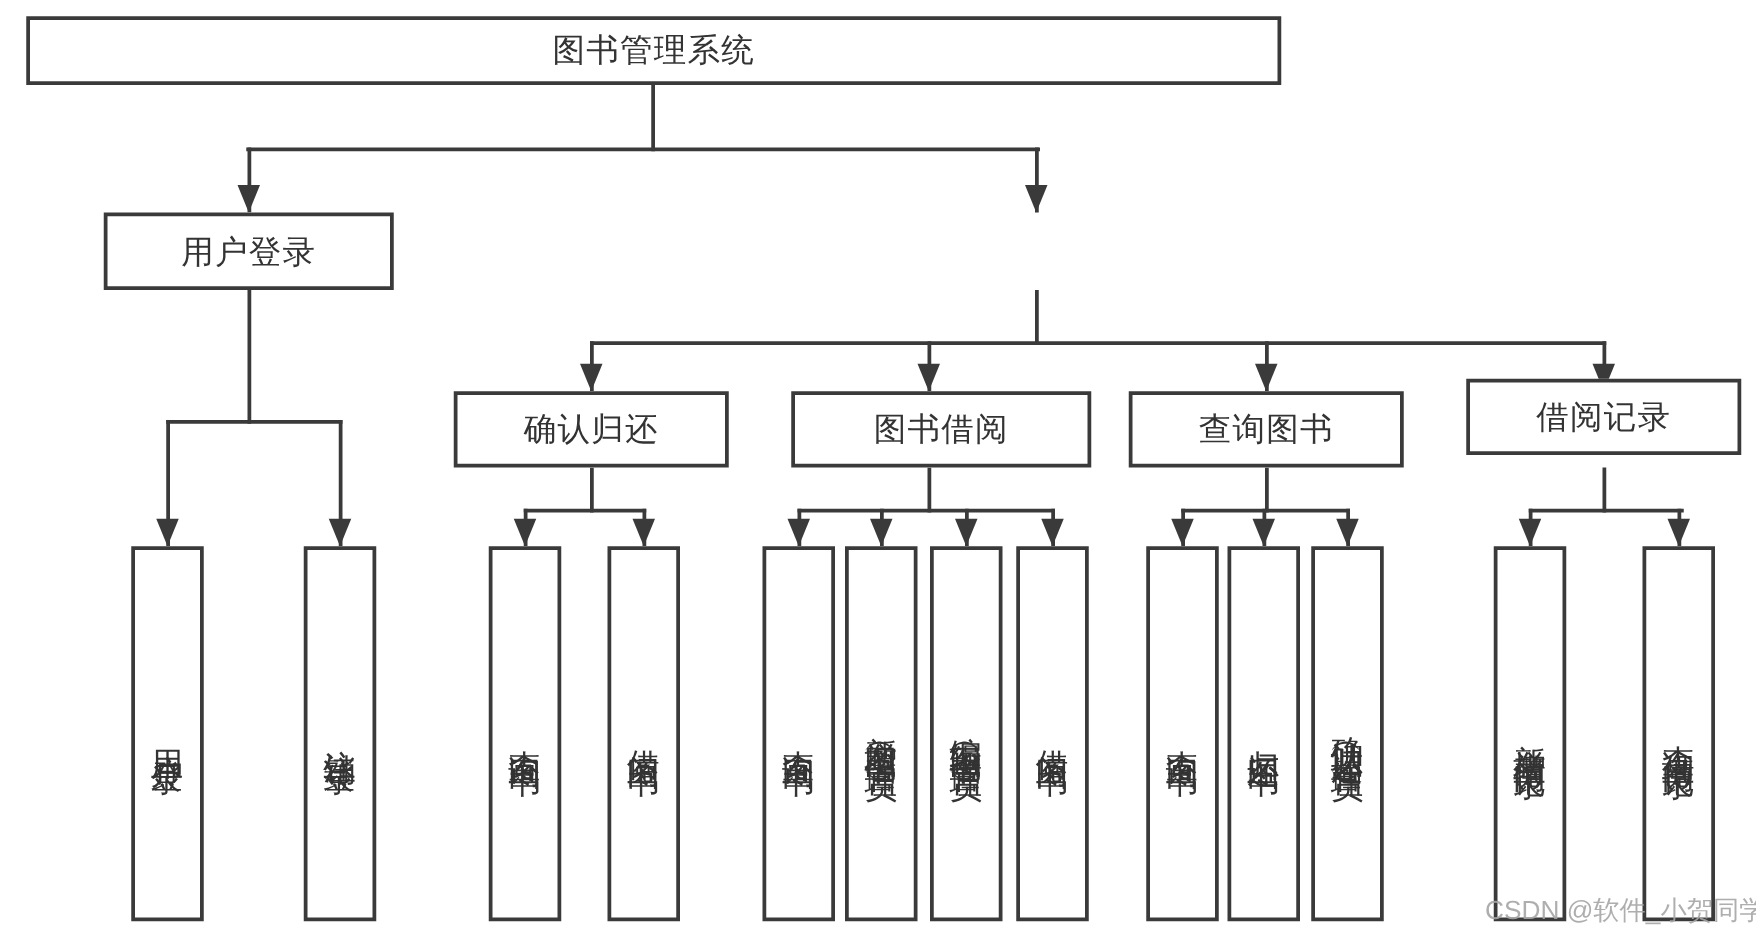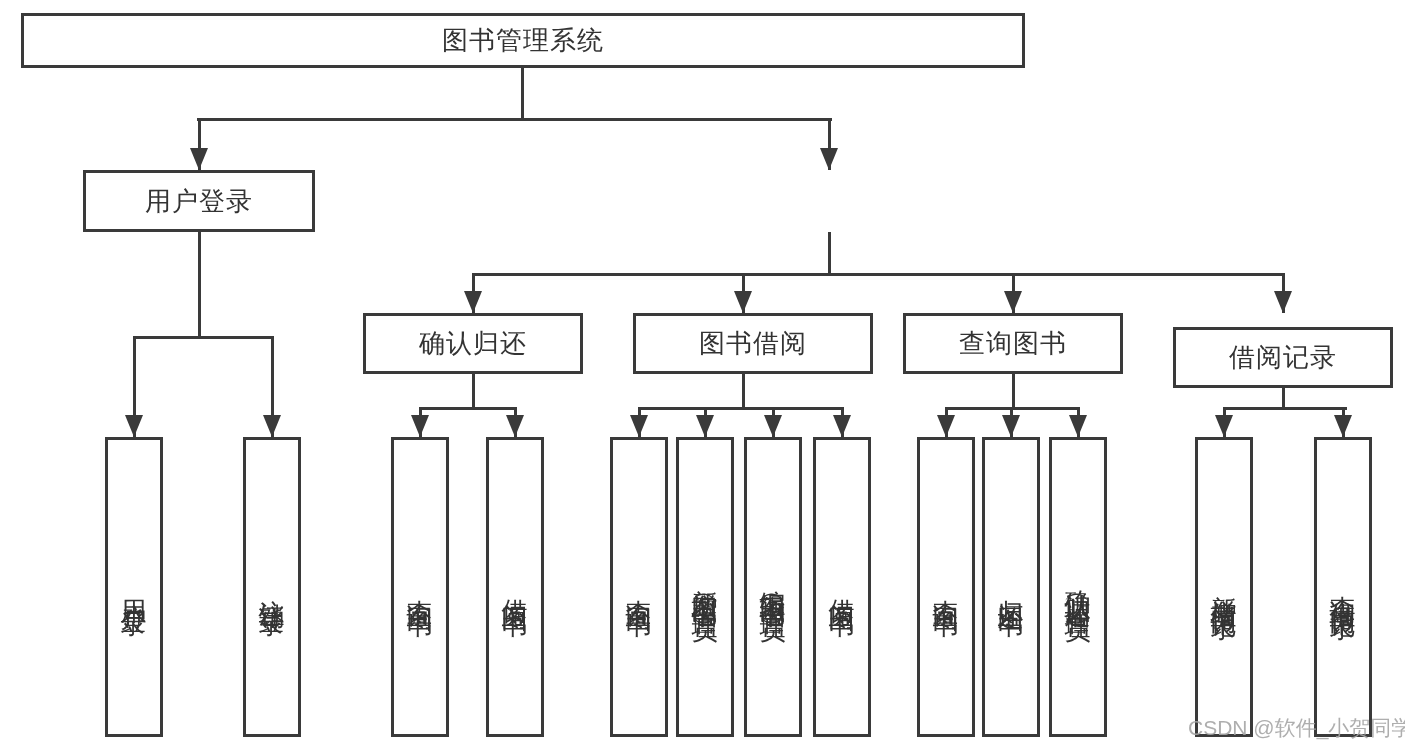--- a/index.html
+++ b/index.html
@@ -103,21 +103,21 @@
   </div>
 
   <div class="hnode" style="left:633px; top:313px; width:240px; height:61px;">
     <span>图书借阅</span>
   </div>
 
   <div class="hnode" style="left:903px; top:313px; width:220px; height:61px;">
     <span>查询图书</span>
   </div>
 
-  <div class="hnode" style="left:1173px; top:327px; width:220px; height:61px;">
+  <div class="hnode" style="left:1173px; top:303px; width:220px; height:61px;">
     <span>借阅记录</span>
   </div>
 
   <div class="vnode" style="left:105px;">
     <span>用户登录</span>
   </div>
   <div class="vnode" style="left:243px;">
     <span>注销登录</span>
   </div>
 

